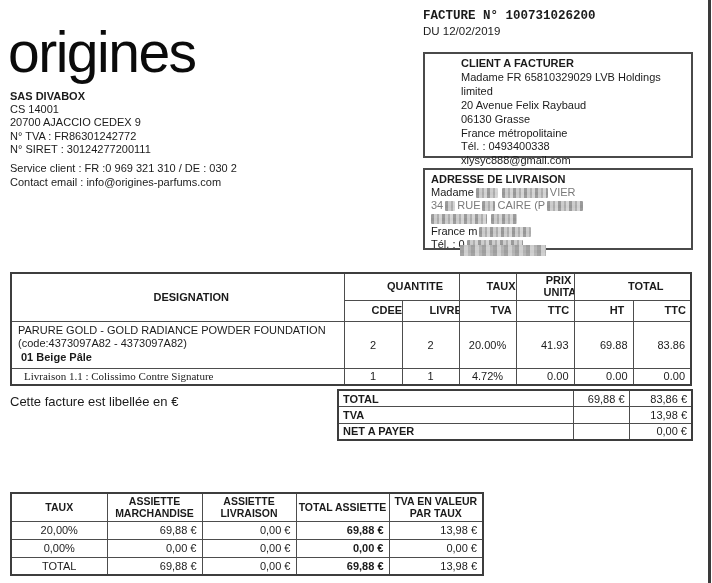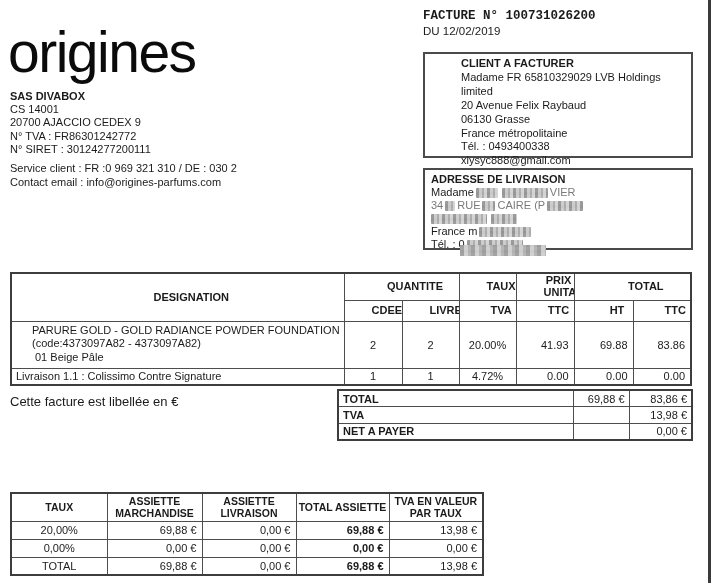--- a/index.html
+++ b/index.html
@@ -62,23 +62,23 @@
 
   
   .items-table { position:absolute; left:10px; top:272px; width:681px; border:2px solid #3d3d3d; }
   .items-table td.hc { font-weight:bold; text-align:center; vertical-align:middle; font-size:11px; line-height:11.5px;padding-left:27px; }
   .items-table tr.h1 td { height:27px; }
   .items-table tr.h2 td { height:21px; }
   .items-table tr.r1 td { height:47px; }
   .items-table tr.r2 td { height:17px; }
   .items-table td.num-c { text-align:center; vertical-align:middle; }
   .items-table td.num-r { text-align:right; vertical-align:middle; padding-right:5px; }
-  .items-table td.desig { vertical-align:top; padding:2px 20px; line-height:13.5px; white-space:nowrap; }
-  .items-table td.desig-mid { vertical-align:middle; padding:1px 4px; white-space:nowrap; }
-  .items-table .variant { font-weight:normal; padding-left:3px; }
+  .items-table td.desig { vertical-align:top; padding:2px 6px; line-height:13.5px; white-space:nowrap; }
+  .items-table td.desig-mid { vertical-align:middle; padding:1px 12px; white-space:nowrap;font-family:Liberation Serif, serif; }
+  .items-table .variant { font-weight:bold; padding-left:3px; }
 
   
   .totals-table { position:absolute; left:337px; top:389px; width:354px; border:2px solid #3d3d3d; }
   .totals-table td { height:16.5px; vertical-align:middle; }
   .totals-table td.lab { font-weight:bold; padding-left:4px; white-space:nowrap; }
   .totals-table td.val { text-align:right; padding-right:4px; }
 
   .note { position:absolute; left:10px; top:394px; font-size:13px; }
 
   

